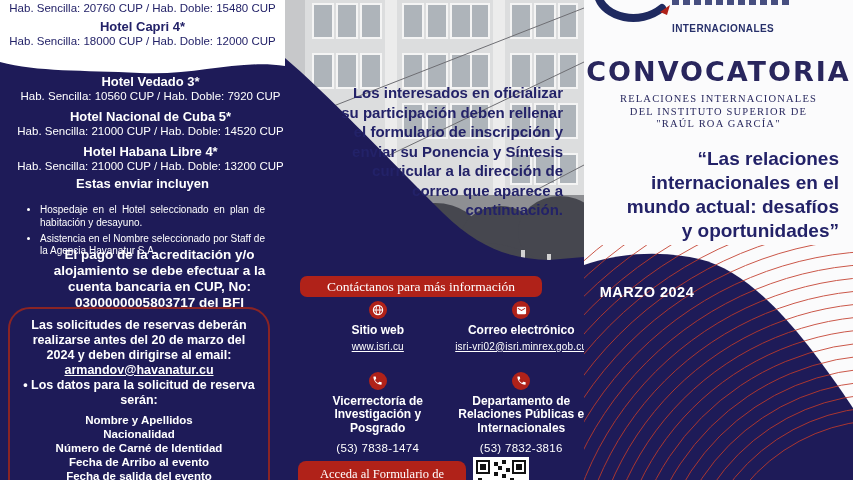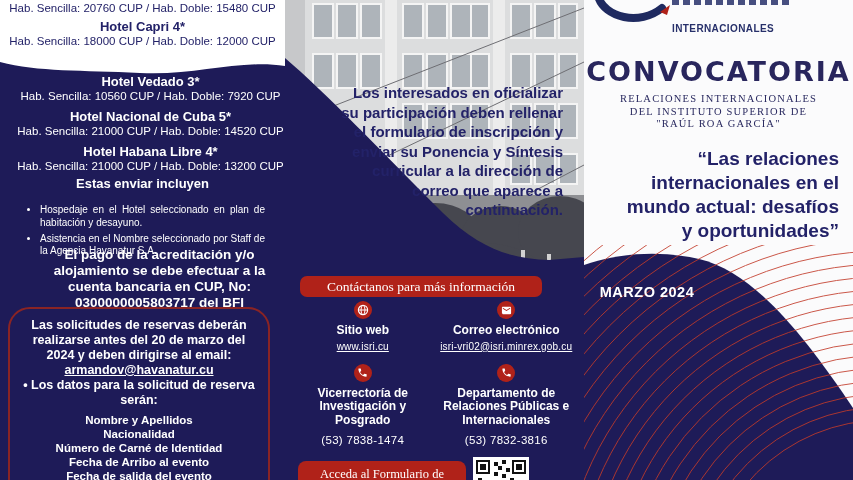--- a/index.html
+++ b/index.html
@@ -30,22 +30,22 @@
   
   .mp{position:absolute;left:285px;top:0;width:299px;height:480px;background:#1e1b58;overflow:hidden;}
   .mp-photo{position:absolute;left:0;top:0;}
   .mp-blob{position:absolute;left:0;top:0;}
   .participate{position:absolute;left:50px;width:228px;top:83px;text-align:right;
                font-weight:bold;font-size:15px;line-height:19.5px;color:#232268;}
   .pill{background:#b02219;color:#fff;text-align:center;
         font-family:"Liberation Serif","DejaVu Serif",serif;}
   .contact-pill{position:absolute;left:15px;top:276px;width:242px;height:21px;line-height:21px;
                 border-radius:7px;font-size:13.5px;}
-  .contacts{position:absolute;left:0;top:301px;width:100%;display:grid;
-            grid-template-columns:1fr 1fr;row-gap:12px;box-sizing:border-box;padding:0 6px;}
+  .contacts{position:absolute;left:15px;top:301px;width:100%;display:grid;
+            grid-template-columns:1fr 1fr;row-gap:20px;box-sizing:border-box;padding:0 6px;}
   .citem{display:flex;flex-direction:column;align-items:center;text-align:center;color:#fff;}
   .cicon{width:18px;height:18px;border-radius:50%;background:#b02219;display:flex;
          align-items:center;justify-content:center;}
   .clabel{font-weight:bold;font-size:12px;line-height:13.5px;margin-top:5px;}
   .clink{font-size:10px;margin-top:3px;text-decoration:underline;color:#fff;letter-spacing:.2px;}
   .cphone{font-size:11.5px;margin-top:7px;letter-spacing:.3px;}
   .form-pill{position:absolute;left:13px;top:461px;width:168px;height:28px;line-height:27px;
              border-radius:8px;font-size:12.5px;}
   .qr{position:absolute;left:188px;top:457px;width:56px;height:56px;background:#fff;
       box-sizing:border-box;padding:3px;}

